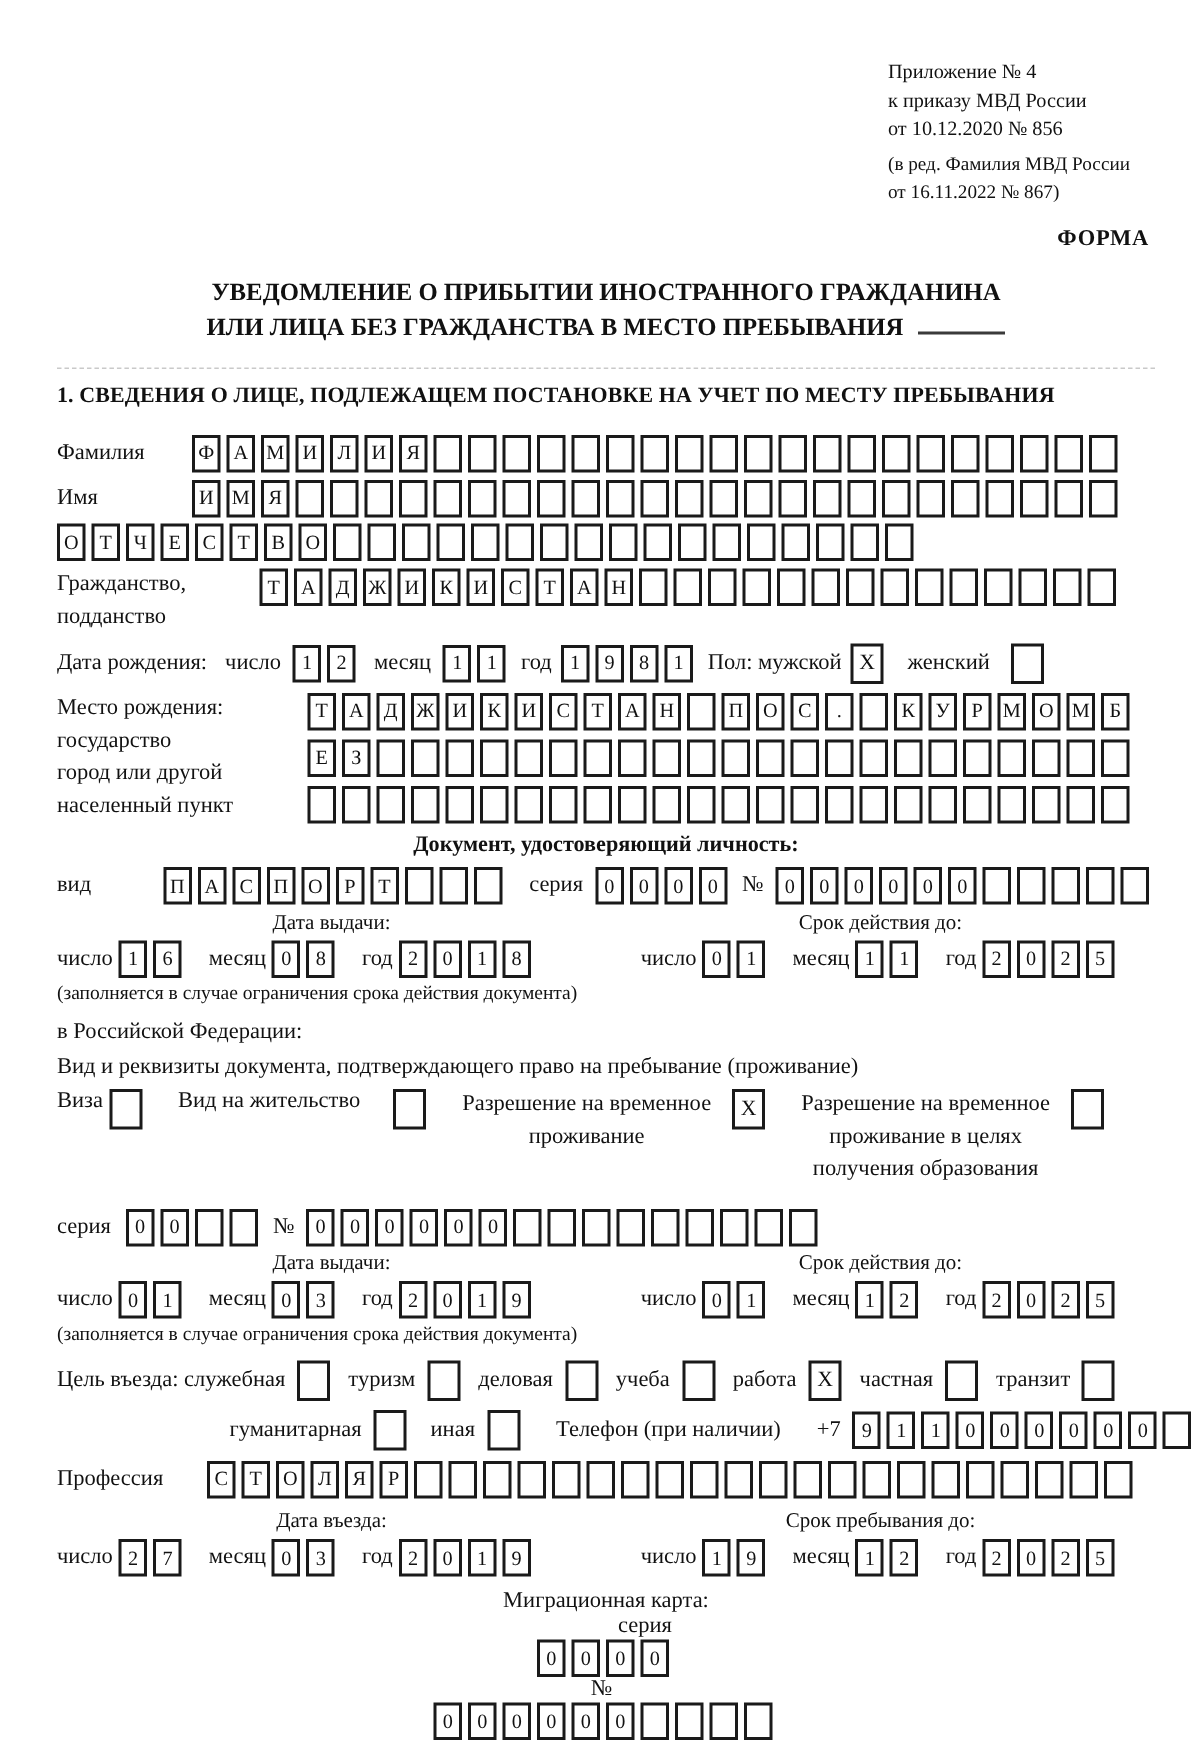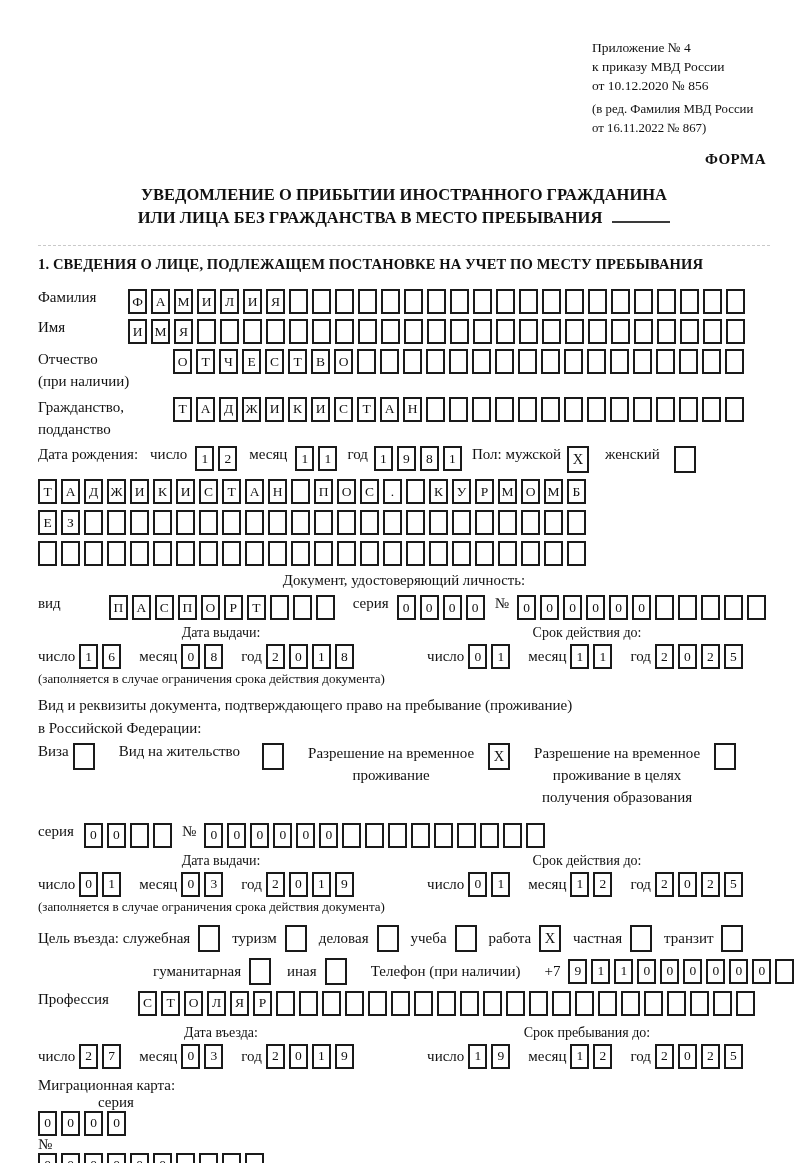--- a/index.html
+++ b/index.html
@@ -11,21 +11,21 @@
   }
   .appendix{margin-left:auto;width:178px;font-size:13.5px;line-height:1.42;}
   .appendix .small{font-size:12.8px;}
   .appendix .gap{height:5px;}
   .forma{text-align:right;font-weight:bold;font-size:15px;margin:14px 4px 16px 0;letter-spacing:.5px;}
   .title{text-align:center;font-weight:bold;font-size:16.5px;line-height:1.38;}
   .title-underline{display:inline-block;width:58px;border-bottom:2.5px solid #3a3a3a;height:1px;margin-left:10px;vertical-align:baseline;}
   .divider{border-top:1px dashed #c9c9c9;margin:16px 0 10px 0;}
   .section-title{font-weight:bold;font-size:14.6px;margin:4px 0 16px 0;letter-spacing:.1px;}
 
-  .frow{display:flex;align-items:flex-start;margin-bottom:4px;min-height:26px;}
+  .frow{display:flex;align-items:center;margin-bottom:4px;min-height:26px;}
   .frow.top{align-items:flex-start;}
   .lbl{font-size:15px;white-space:nowrap;}
   .lblcol{font-size:15px;line-height:1.45;flex-shrink:0;}
   .w90{width:90px;flex-shrink:0;}
   .w135{width:135px;flex-shrink:0;}
   .w167{width:167px;flex-shrink:0;}
   .w100{width:100px;flex-shrink:0;}
 
   .cells{display:inline-flex;}
   .cell{
@@ -33,21 +33,21 @@
     display:inline-flex;align-items:center;justify-content:center;
     font-size:13.5px;font-family:"Liberation Serif",serif;flex-shrink:0;background:#fff;
   }
   .cb{
     width:18px;height:23px;border:2px solid #1a1a1a;
     display:inline-flex;align-items:center;justify-content:center;
     font-size:14.5px;flex-shrink:0;background:#fff;
   }
   .stack{display:flex;flex-direction:column;row-gap:6px;}
 
-  .center-bold{text-align:center;font-weight:normal;font-size:14.8px;margin:6px 0 6px 0;}
+  .center-bold{text-align:center;font-weight:bold;font-size:14.8px;margin:6px 0 6px 0;}
 
   .dates-grid{display:flex;margin-bottom:2px;}
   .dg{width:50%;}
   .dg-head{text-align:center;font-size:14px;margin-bottom:3px;}
   .dg-fields{display:flex;align-items:center;}
   .dg-fields .lbl{margin-right:4px;}
   .dg-fields .sp{margin-left:14px;}
   .note-right{font-size:13px;padding-right:4px;margin:2px 0 10px 0;}
 
   .plain{font-size:15px;margin-bottom:6px;}
@@ -151,24 +151,20 @@
         <span class="cell"></span>
         <span class="cell"></span>
         <span class="cell"></span>
         <span class="cell"></span>
         <span class="cell"></span>
         <span class="cell"></span>
       </span>
   </div>
 
   <div class="frow top">
-    <span class="lblcol w135">
-      <span>Отчество</span><br>
-      <span>(при наличии)</span>
-    </span>
     <span class="cells">
         <span class="cell">О</span>
         <span class="cell">Т</span>
         <span class="cell">Ч</span>
         <span class="cell">Е</span>
         <span class="cell">С</span>
         <span class="cell">Т</span>
         <span class="cell">В</span>
         <span class="cell">О</span>
         <span class="cell"></span>
@@ -244,20 +240,26 @@
         <span class="cell">8</span>
         <span class="cell">1</span>
       </span>
     <span class="lbl" style="margin:0 6px 0 6px;">Пол: мужской</span>
     <span class="cb">X</span>
     <span class="lbl" style="margin:0 14px 0 16px;">женский</span>
     <span class="cb"></span>
   </div>
 
   <div class="frow top" style="margin-top:6px;">
+    <span class="lblcol w167">
+      <span>Место рождения:</span><br>
+      <span>государство</span><br>
+      <span>город или другой</span><br>
+      <span>населенный пункт</span>
+    </span>
     <span class="stack">
       <span class="cells">
           <span class="cell">Т</span>
           <span class="cell">А</span>
           <span class="cell">Д</span>
           <span class="cell">Ж</span>
           <span class="cell">И</span>
           <span class="cell">К</span>
           <span class="cell">И</span>
           <span class="cell">С</span>
@@ -413,22 +415,22 @@
             <span class="cell">2</span>
             <span class="cell">0</span>
             <span class="cell">2</span>
             <span class="cell">5</span>
           </span>
       </div>
     </div>
   </div>
   <div class="note-right">(заполняется в случае ограничения срока действия документа)</div>
 
+  <div class="plain">в Российской Федерации:</div>
   <div class="plain">Вид и реквизиты документа, подтверждающего право на пребывание (проживание)</div>
-  <div class="plain">в Российской Федерации:</div>
 
   <div class="permit-row">
     <span class="lbl">Виза</span>
     <span class="cb" style="margin-left:4px;"></span>
     <span class="lbl mlA">Вид на жительство</span>
     <span class="cb mlB" style="margin-left:22px;"></span>
     <span class="optlabel mlA">
       <span>Разрешение на временное</span><br>
       <span>проживание</span>
     </span>

